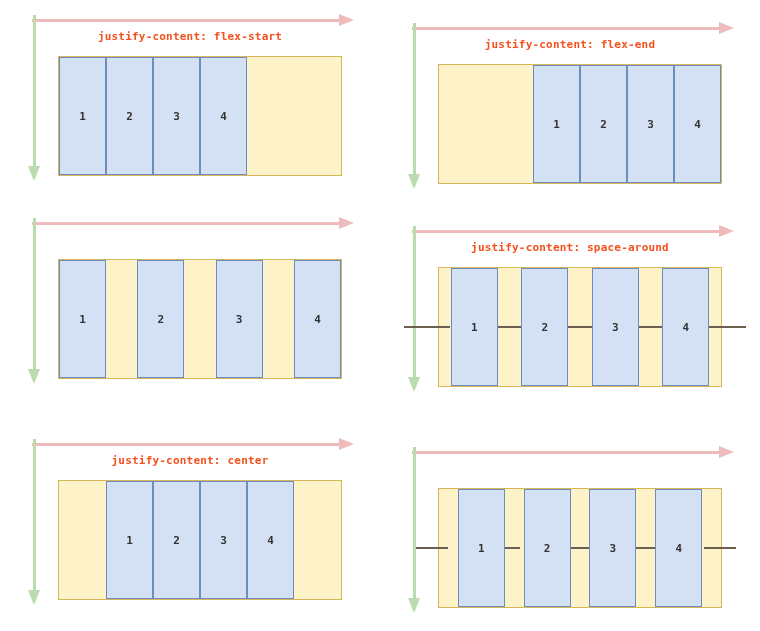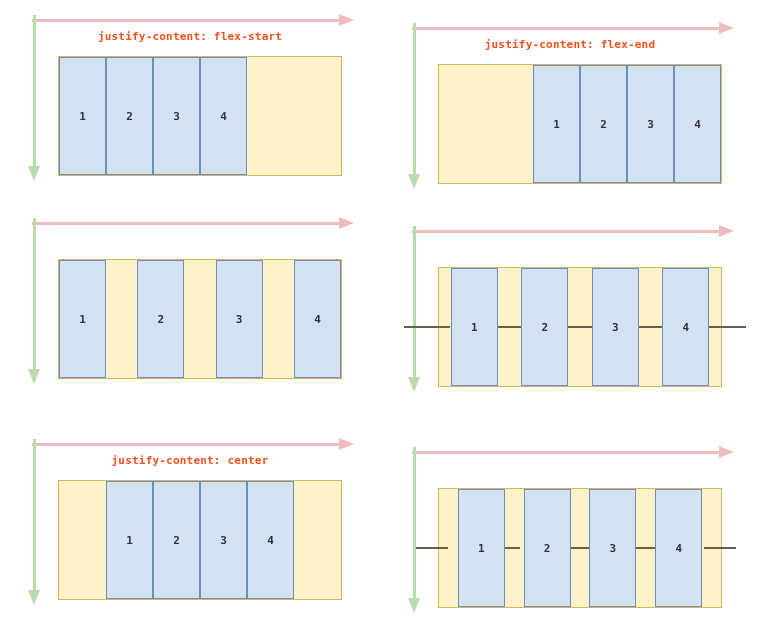--- a/index.html
+++ b/index.html
@@ -226,20 +226,21 @@
     </div>
     <div class="panel col-right row-2">
       <div class="axis-h">
         <div class="shaft"></div>
         <div class="head"></div>
       </div>
       <div class="axis-v">
         <div class="shaft"></div>
         <div class="head"></div>
       </div>
+      <div class="caption">justify-content: space-around</div>
       <div class="tick" style="left: 24px; width: 46px;"></div>
       <div class="tick" style="left: 105px; width: 36px;"></div>
       <div class="tick" style="left: 177px; width: 36px;"></div>
       <div class="tick" style="left: 249px; width: 36px;"></div>
       <div class="tick" style="left: 320px; width: 46px;"></div>
       <div class="flex-container jc-space-around">
         <div class="flex-item">
           <span>1</span>
         </div>
         <div class="flex-item">

